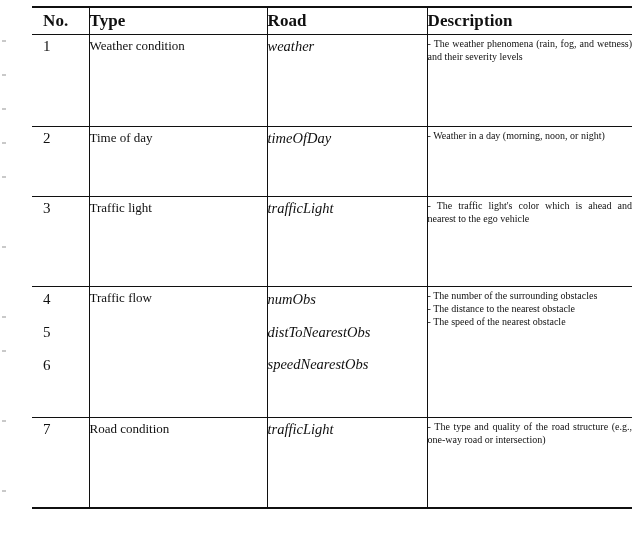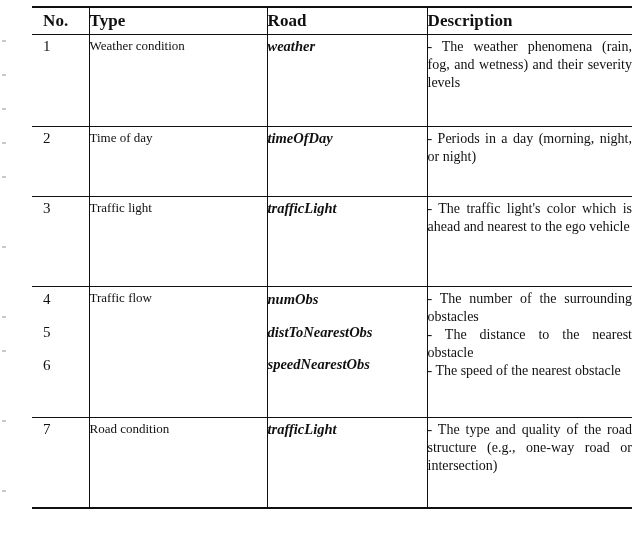--- a/index.html
+++ b/index.html
@@ -86,28 +86,27 @@
 
   
   td.col-type {
     font-size: 13px;
   }
 
   
   td.col-state {
     font-style: italic;
     font-size: 14.5px;
-    font-weight: bold;
   }
 
   
   td.col-desc {
     text-align: justify;
     text-align-last: left;
-    font-size: 14px;
+    font-size: 10px;
     line-height: 1.28;
     hyphens: none;
   }
 
   .desc-block {
     display: block;
   }
   .desc-block + .desc-block {
     margin-top: 0;
   }
@@ -174,21 +173,21 @@
         <td class="cell col-no">1</td>
         <td class="cell vsep pad-l col-type">Weather condition</td>
         <td class="cell vsep pad-l col-state">weather</td>
         <td class="cell vsep pad-l pad-r col-desc">- The weather phenomena (rain, fog, and wetness) and their severity levels</td>
       </tr>
 
       <tr class="grouptop h-row2">
         <td class="cell col-no">2</td>
         <td class="cell vsep pad-l col-type">Time of day</td>
         <td class="cell vsep pad-l col-state">timeOfDay</td>
-        <td class="cell vsep pad-l pad-r col-desc">- Periods in a day (morning, night, or night)</td>
+        <td class="cell vsep pad-l pad-r col-desc">- Weather in a day (morning, noon, or night)</td>
       </tr>
 
       <tr class="grouptop h-row3">
         <td class="cell col-no">3</td>
         <td class="cell vsep pad-l col-type">Traffic light</td>
         <td class="cell vsep pad-l col-state">trafficLight</td>
         <td class="cell vsep pad-l pad-r col-desc">- The traffic light's color which is ahead and nearest to the ego vehicle</td>
       </tr>
 
       <tr class="grouptop h-flow">

